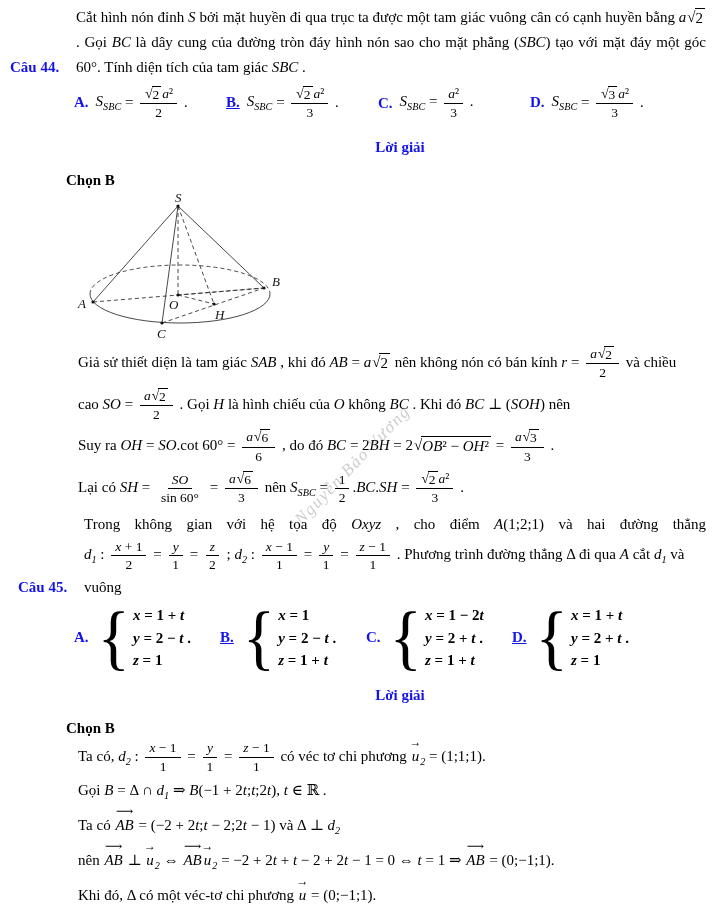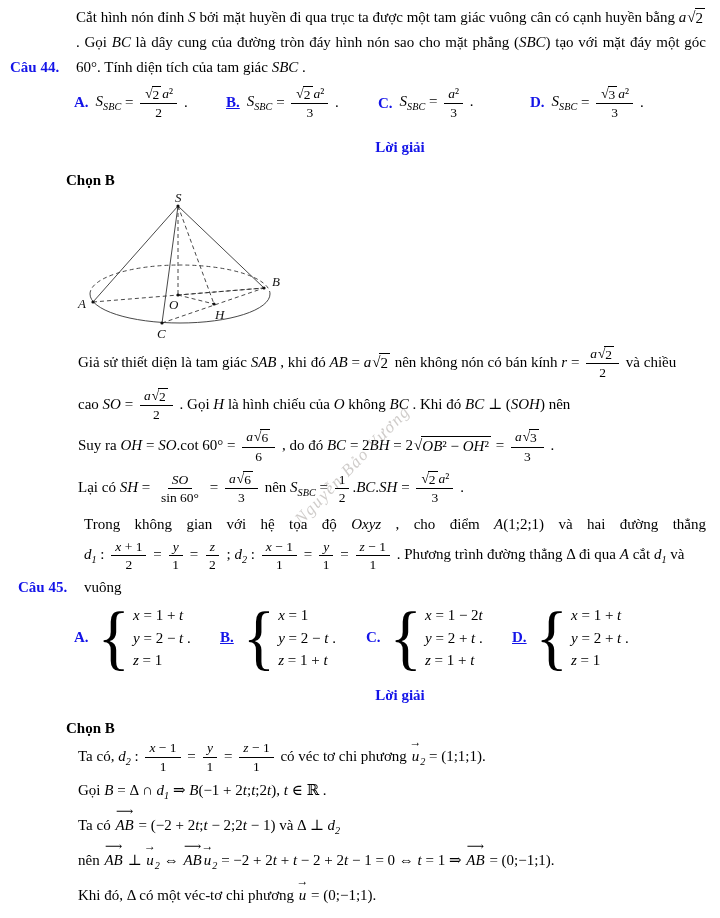--- a/index.html
+++ b/index.html
@@ -52,21 +52,21 @@
   .mvecw{display:inline-block;white-space:nowrap;}
   .mvec{position:relative;display:inline-block;padding:7px 1px 0;}
   .mvec .varr{position:absolute;top:-2px;left:50%;transform:translateX(-50%);font-size:0.8em;line-height:1;}
   .mvec .vbase{font-style:italic;}
   .mvecw sub{font-size:0.68em;font-style:italic;}
   .mhat{position:relative;display:inline-block;padding:7px 2px 0;}
   .mhat .harc{position:absolute;top:1px;left:1px;right:1px;height:5px;border-top:1.4px solid #000;border-radius:50% 50% 0 0 / 100% 100% 0 0;}
   .mcases{display:inline-flex;align-items:center;vertical-align:middle;margin:0 2px;}
   .mcases .cbrace{font-weight:400;line-height:0.85;display:inline-block;transform:scaleY(1.05);}
   .mcases .crows{display:inline-flex;flex-direction:column;margin-left:3px;text-align:left;}
-  .mcases .crow{line-height:1.5;white-space:nowrap;}
+  .mcases .crow{line-height:1.5;white-space:nowrap;font-weight:bold;}
   .q45block{margin-top:4px;margin-left:8px;}
 </style>
 </head>
 <body>
 
 <div class="page">
 
   <div class="wm">Nguyễn Bảo Vương</div>
 
   <div class="qrow">

